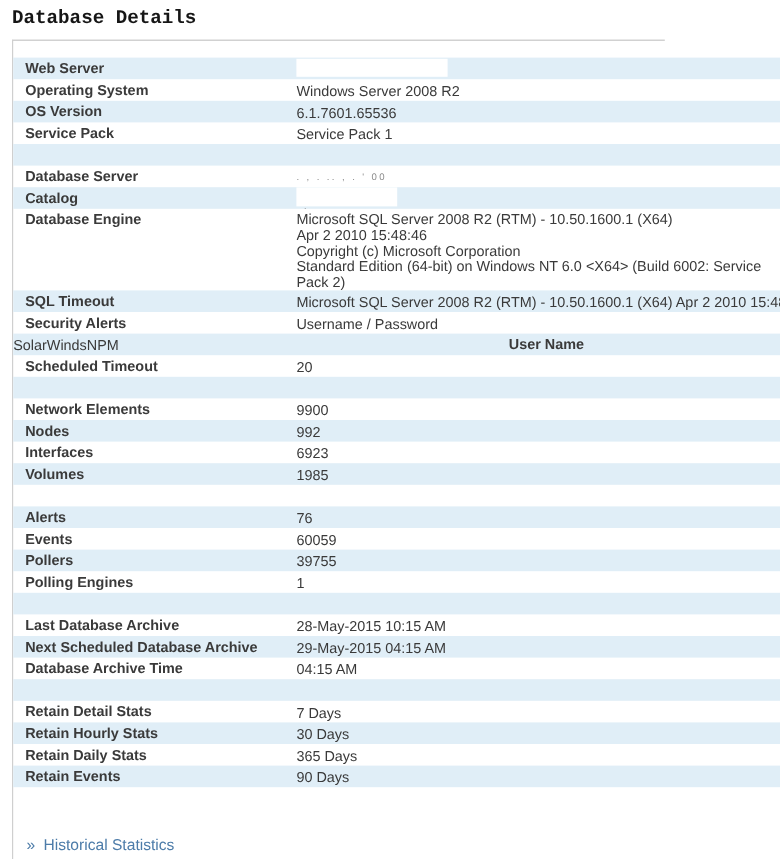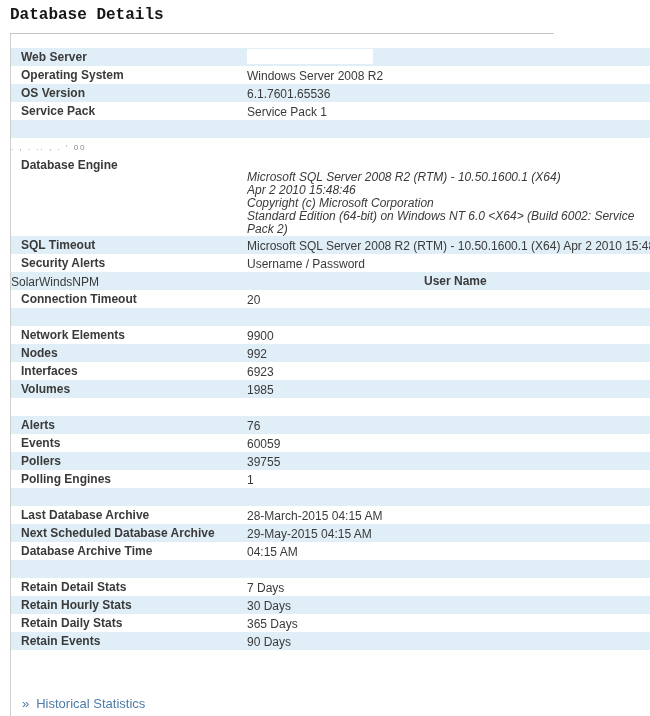--- a/index.html
+++ b/index.html
@@ -42,21 +42,21 @@
     padding:3px 4px 0 10px;
     font-weight:bold;
     white-space:nowrap;
   }
   .cell.value{
     flex:1 1 auto;
     padding-top:4px;
     position:relative;
     overflow:hidden;
   }
-  .cell.value.multiline{ white-space:pre-line; padding-top:15px;font-style:italic; }
+  .cell.value.multiline{ white-space:pre-line; padding-top:3px; }
   .cell.value.clip{ white-space:nowrap; overflow:hidden; }
   .redact-box{
     position:absolute; left:-4px; top:1px;
     background:#ffffff; display:block;
   }
   .redact-box.w130{ width:130px; height:15px; }
   .redact-box.w88{ width:88px; height:16px; top:0; }
   .remnant{
     font-size:8px; letter-spacing:2px; color:#8a8a8a;
     position:relative; top:-2px; white-space:nowrap;
@@ -100,23 +100,31 @@
     </div>
 
     <div class="row">
       <div class="cell label">Service Pack</div>
       <div class="cell value">Service Pack 1</div>
     </div>
 
     <div class="row hl"></div>
 
     <div class="row">
+      <div class="cell label">Database Server</div>
       <div class="cell value"><span class="remnant">. , . .. , . ' 00</span></div>
     </div>
 
+    <div class="row hl">
+      <div class="cell label">Catalog</div>
+      <div class="cell value">
+          <span class="redact-box w88"></span>
+          <span class="catalog-mark">,</span>
+        </div>
+    </div>
 
     <div class="row engine">
       <div class="cell label">Database Engine</div>
       <div class="cell value multiline">Microsoft SQL Server 2008 R2 (RTM) - 10.50.1600.1 (X64)
 Apr 2 2010 15:48:46
 Copyright (c) Microsoft Corporation
 Standard Edition (64-bit) on Windows NT 6.0 &lt;X64&gt; (Build 6002: Service Pack 2)</div>
     </div>
 
     <div class="row hl">
@@ -128,21 +136,21 @@
       <div class="cell label">Security Alerts</div>
       <div class="cell value">Username / Password</div>
     </div>
 
     <div class="row hl">
       <div class="cell value">SolarWindsNPM</div>
       <div class="cell label">User Name</div>
     </div>
 
     <div class="row">
-      <div class="cell label">Connection Timeout</div>
+      <div class="cell label">Scheduled Timeout</div>
       <div class="cell value">20</div>
     </div>
 
     <div class="row hl"></div>
 
     <div class="row">
       <div class="cell label">Network Elements</div>
       <div class="cell value">9900</div>
     </div>
 
@@ -180,21 +188,21 @@
 
     <div class="row">
       <div class="cell label">Polling Engines</div>
       <div class="cell value">1</div>
     </div>
 
     <div class="row hl"></div>
 
     <div class="row">
       <div class="cell label">Last Database Archive</div>
-      <div class="cell value">28-March-2015 04:15 AM</div>
+      <div class="cell value">28-May-2015 10:15 AM</div>
     </div>
 
     <div class="row hl">
       <div class="cell label">Next Scheduled Database Archive</div>
       <div class="cell value">29-May-2015 04:15 AM</div>
     </div>
 
     <div class="row">
       <div class="cell label">Database Archive Time</div>
       <div class="cell value">04:15 AM</div>

